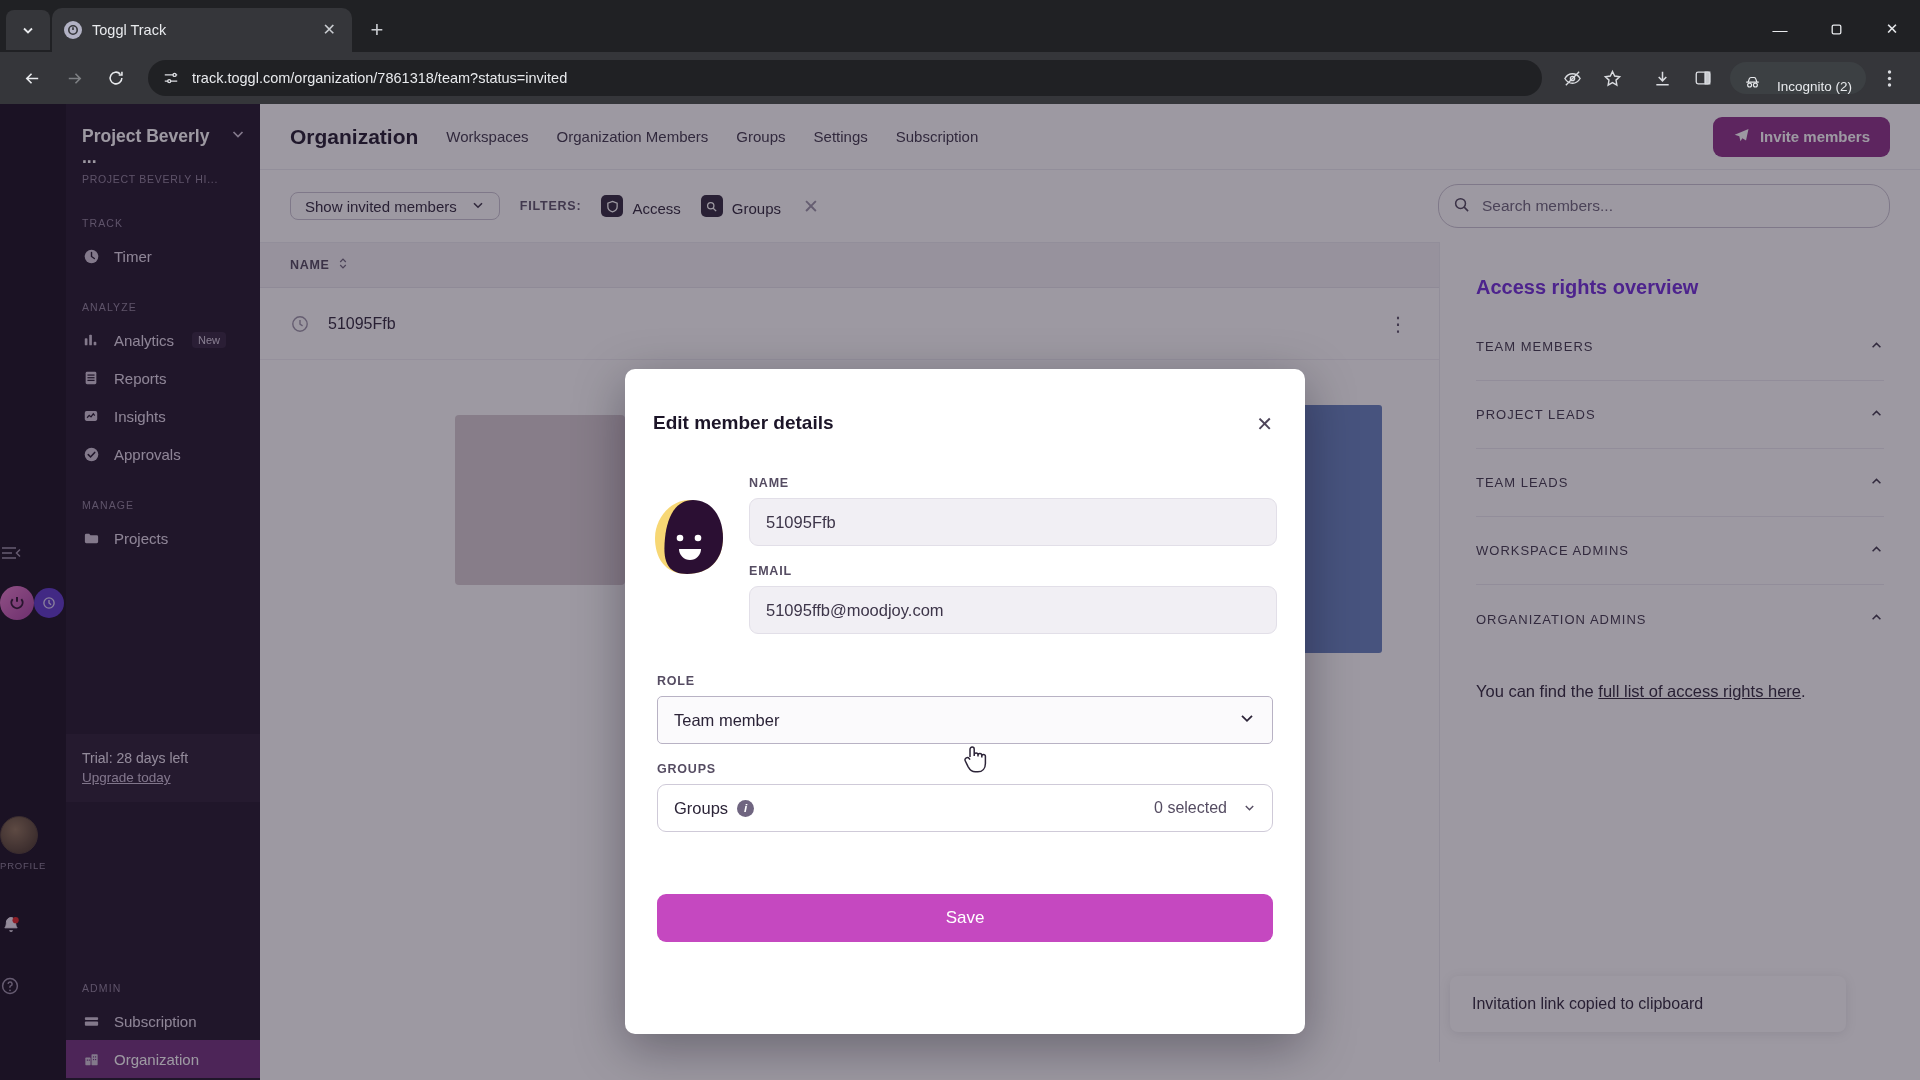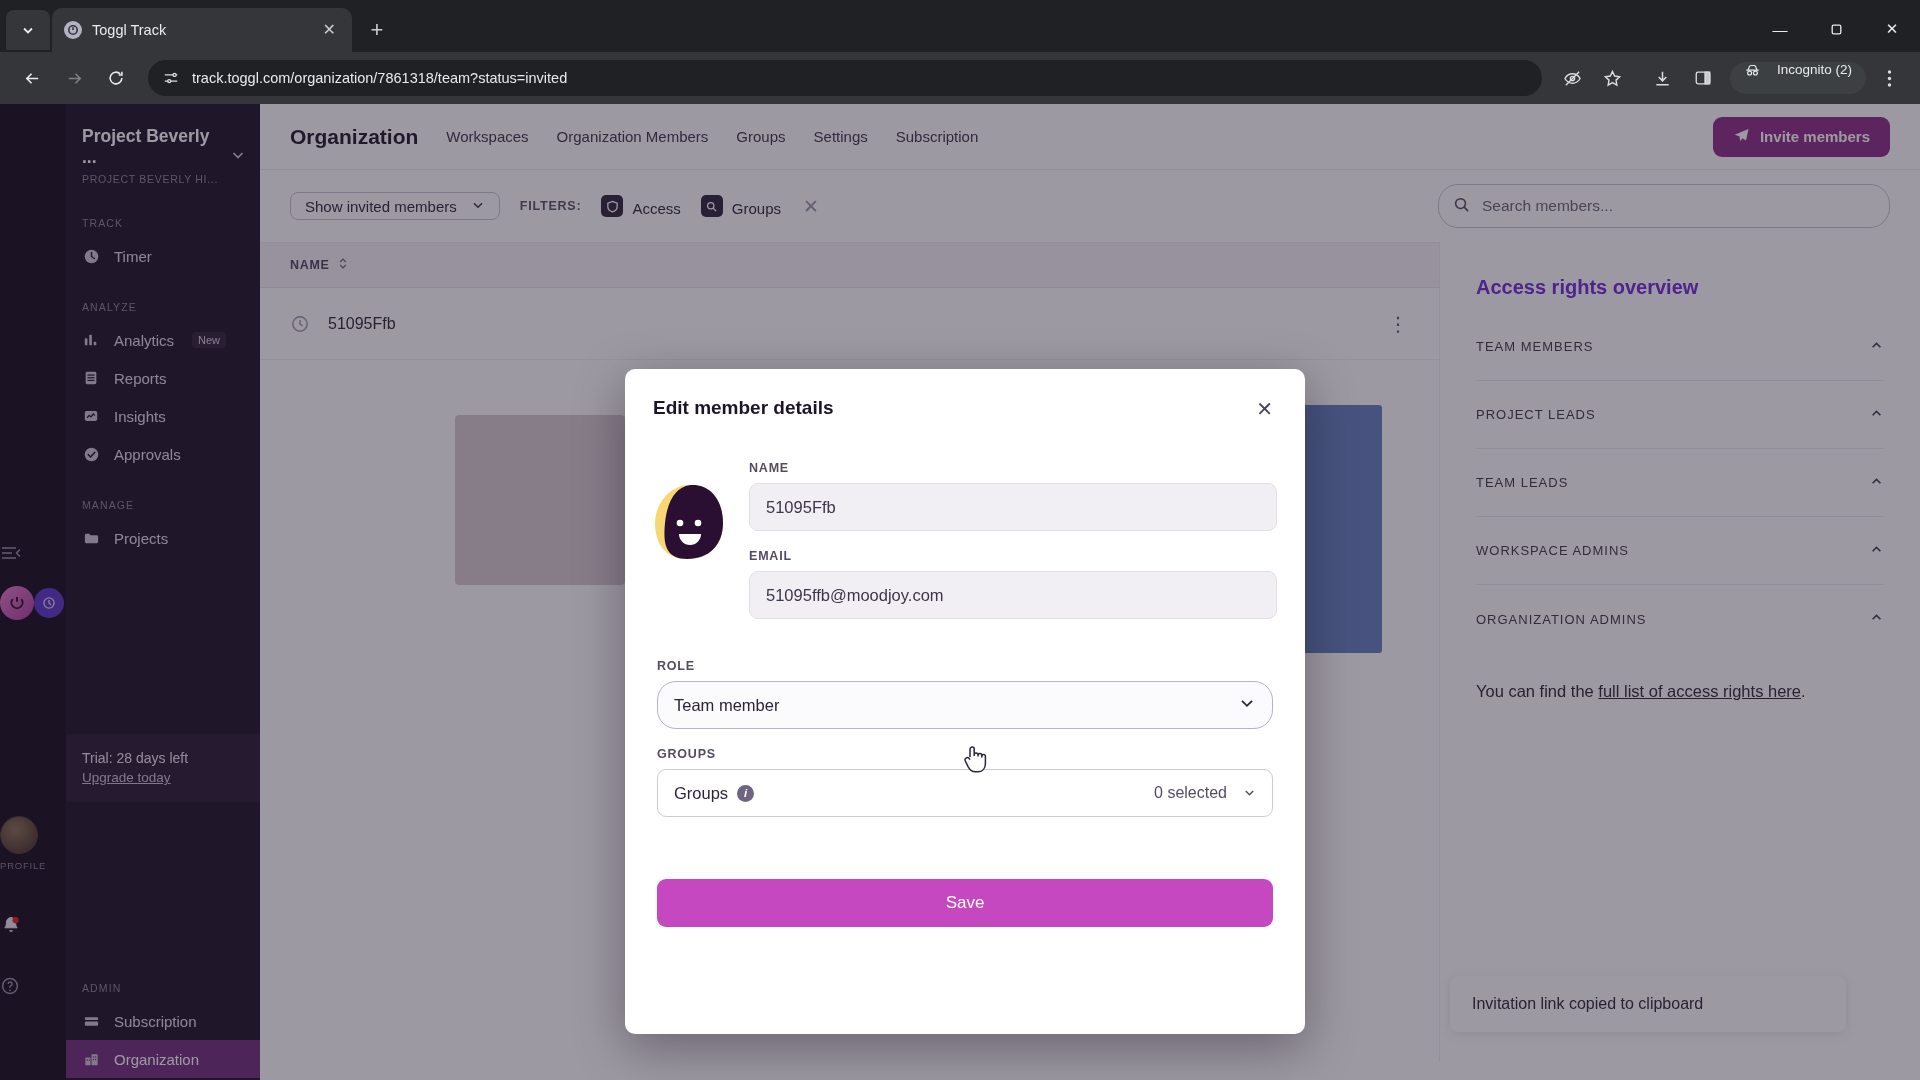--- a/index.html
+++ b/index.html
@@ -64,21 +64,21 @@
     flex: 1; height: 36px; background: #202124; border-radius: 18px;
     display: flex; align-items: center; padding: 0 14px; gap: 12px;
     margin: 0 8px; min-width: 0;
   }
   .omnibox-url { color: #e8eaed; font-size: 14.5px; white-space: nowrap;
     overflow: hidden; text-overflow: ellipsis; }
   .tb-icon { width: 34px; height: 34px; display:flex; align-items:center;
     justify-content:center; color:#dadce0; flex: 0 0 auto;}
   .incognito-pill {
     height: 32px; background: #3c4043; border-radius: 16px; display: flex;
-    align-items: flex-start; gap: 16px; padding: 0 14px; color: #e8eaed; font-size: 13.5px;
+    align-items: flex-end; gap: 16px; padding: 0 14px; color: #e8eaed; font-size: 13.5px;
     margin-left: 4px;
   }
 
   
   .app {
     position: absolute; left: 0; top: 104px; width: 1920px; height: 976px;
     background: #f7f7f9; overflow: hidden;
   }
 
   
@@ -101,21 +101,21 @@
   .rail-bell { position:absolute; top: 810px; }
   .rail-help { position:absolute; top: 872px; color:#9b8fa6; }
 
   
   .sidebar {
     position: absolute; left: 66px; top: 0; width: 194px; height: 976px;
     background: #1d1126; color: #ddd4e4;
   }
   .org-block { padding: 22px 14px 6px 16px; }
   .org-name { font-size: 17.5px; font-weight: bold; color: #fff;
-    display:flex; align-items:flex-end; justify-content:space-between; gap:6px; }
+    display:flex; align-items:flex-start; justify-content:space-between; gap:6px; }
   .org-sub { font-size: 10.5px; letter-spacing: .7px; color: #8d8098; margin-top: 5px; }
   .nav-section { font-size: 10.5px; letter-spacing: 1.1px; color: #8d8098;
     padding: 0 16px; margin: 26px 0 8px; }
   .nav-item {
     display: flex; align-items: center; gap: 14px; height: 38px;
     padding: 0 16px; font-size: 15px; color: #e3dae9;
   }
   .nav-item.active { background: #6d2d78; color: #fff; }
   .nav-ico { width: 18px; height: 18px; flex:0 0 auto; display:flex;
     align-items:center; justify-content:center; color:#cfc5d6; }
@@ -210,40 +210,40 @@
 
   
   .scrim {
     position: absolute; left: 0; top: 0; width: 1920px; height: 976px;
     background: rgba(38,28,48,.45);
   }
   .modal {
     position: absolute; left: 625px; top: 265px; width: 680px; height: 665px;
     background: #fff; border-radius: 10px;
     box-shadow: 0 14px 50px rgba(10,5,20,.35);
-    padding: 28px 28px 0;
+    padding: 43px 28px 0;
   }
   .modal-head { display: flex; align-items: flex-start; justify-content: space-between; }
   .modal-title { font-size: 19px; font-weight: bold; color: #1c1528; }
   .modal-close { color: #4d4459; font-size: 20px; line-height: 1; padding: 2px 4px; }
   .modal-body { display: flex; gap: 24px; margin-top: 40px; }
   .avatar-blob { width: 72px; height: 78px; flex: 0 0 auto; position: relative; margin-top: 22px;}
   .fields { flex: 1; }
   .field-label { font-size: 12.5px; letter-spacing: .8px; color: #554c62;
     font-weight: bold; margin-bottom: 8px; }
   .field-input {
     width: 100%; height: 48px; background: #f1eff4; border: 1px solid #e2dfe8;
     border-radius: 9px; padding: 0 16px; font-size: 16.5px; color: #3d3549;
     font-family: inherit; outline: none;
   }
   .field-gap { height: 18px; }
   .modal-lower { padding: 0 4px; margin-top: 40px; }
   .role-select {
     width: 100%; height: 48px; background: #fbfafc; border: 1px solid #b8b2c4;
-    border-radius: 19px; display: flex; align-items: center; padding: 0 16px;
+    border-radius: 5px; display: flex; align-items: center; padding: 0 16px;
     font-size: 16.5px; color: #2c2438; justify-content: space-between;
     position: relative;
   }
   .groups-select {
     width: 100%; height: 48px; background: #fff; border: 1px solid #cfcad8;
     border-radius: 9px; display: flex; align-items: center; padding: 0 16px;
     font-size: 16.5px; color: #2c2438; justify-content: space-between;
   }
   .info-dot {
     width: 17px; height: 17px; border-radius: 50%; background: #6f6580; color:#fff;

